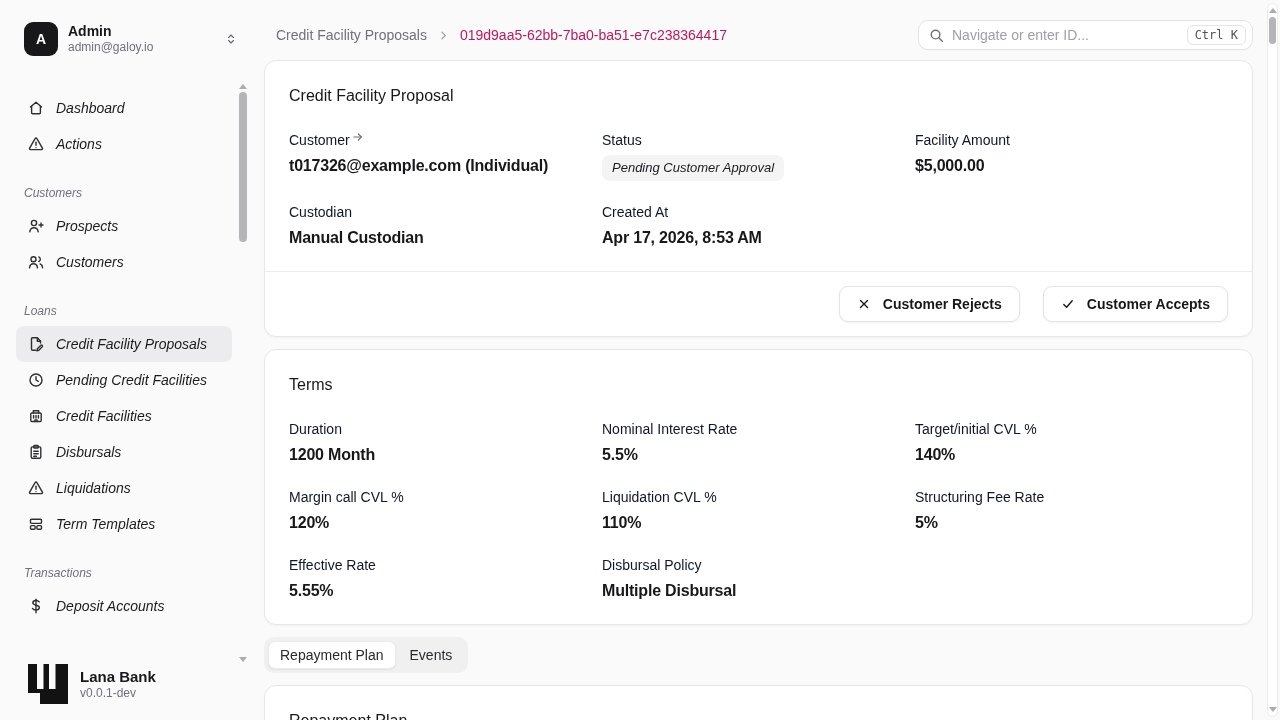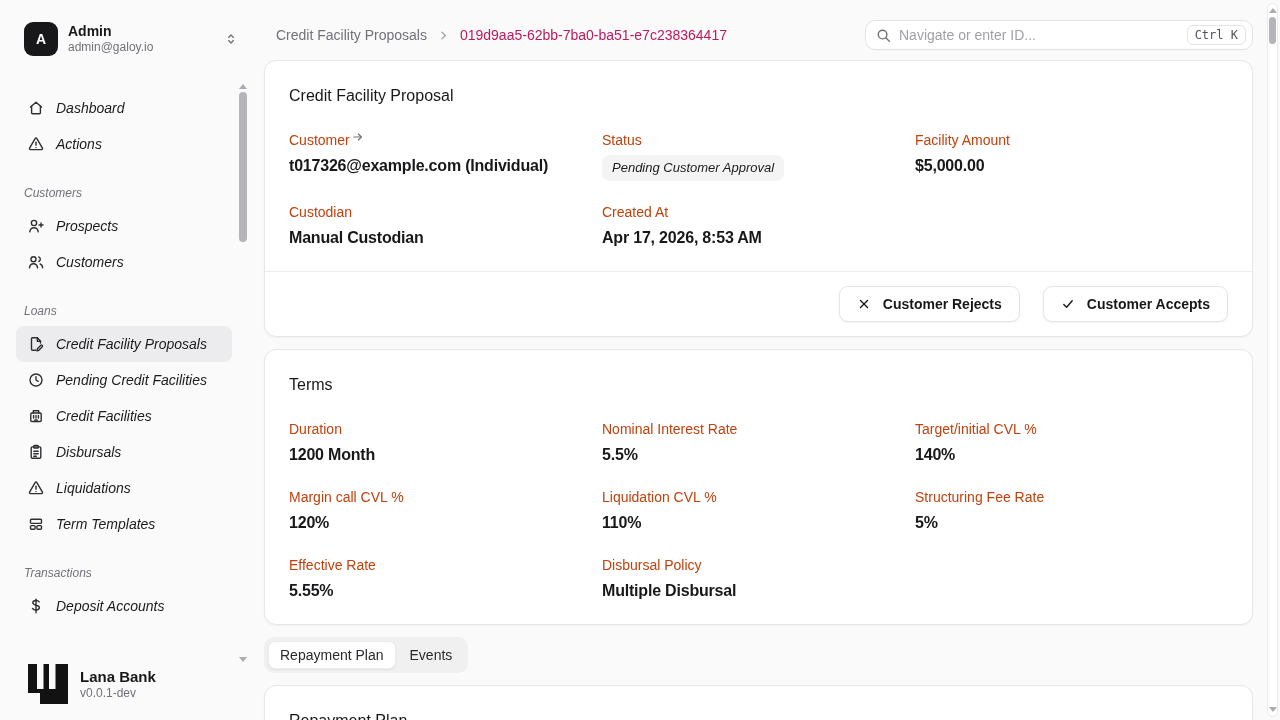--- a/index.html
+++ b/index.html
@@ -34,31 +34,31 @@
   .tri-down { width:0; height:0; border-left:4px solid transparent; border-right:4px solid transparent; border-top:5px solid #ababb0; margin:0 auto; position:absolute; bottom:0; left:0; right:0; }
 
   
   .main { position:absolute; left:256px; right:0; top:0; bottom:0; padding:20px 27px 0 8px; }
   .topbar { display:flex; align-items:center; justify-content:space-between; height:30px; margin-bottom:10px; }
   .breadcrumb { display:flex; align-items:center; gap:10px; padding-left:12px; font-size:14px; }
   .crumb-parent { color:#71717a; cursor:pointer; }
   .crumb-sep { color:#a1a1aa; display:flex; }
   .crumb-current { color:#be185d; }
 
-  .searchbox { width:388px; height:30px; background:#fff; border:1px solid #e4e4e7; border-radius:10px; display:flex; align-items:center; gap:8px; padding:0 6px 0 10px; box-shadow:0 1px 1px rgba(0,0,0,.02); }
+  .searchbox { width:335px; height:30px; background:#fff; border:1px solid #e4e4e7; border-radius:10px; display:flex; align-items:center; gap:8px; padding:0 6px 0 10px; box-shadow:0 1px 1px rgba(0,0,0,.02); }
   .searchbox .icn { color:#71717a; flex:none; }
   .searchbox input { flex:1; border:none; outline:none; background:transparent; font-family:"Liberation Sans",sans-serif; font-size:14px; color:#18181b; min-width:0; }
   .searchbox input::placeholder { color:#9f9fa8; }
   .kbd { font-family:"DejaVu Sans Mono", monospace; font-size:12px; color:#52525b; border:1px solid #e4e4e7; border-radius:6px; padding:2px 7px; background:#fff; white-space:nowrap; }
 
   .card { background:#fff; border:1px solid #e7e7ea; border-radius:12px; box-shadow:0 1px 2px rgba(0,0,0,.04); }
   .card-pad { padding:24px 24px 22px; }
   .card-title { font-size:16px; font-weight:400; line-height:22px; }
   .grid3 { display:grid; grid-template-columns:1fr 1fr 1fr; row-gap:22px; margin-top:24px; }
-  .f-label { font-size:14px; color:#c2410c; line-height:18px; margin-bottom:6px; display:flex; align-items:flex-start; gap:2px; }
+  .f-label { font-size:14px; color:#0f172a; line-height:18px; margin-bottom:6px; display:flex; align-items:flex-start; gap:2px; }
   .f-value { font-size:16px; font-weight:700; letter-spacing:-0.2px; line-height:22px; }
   .badge { display:inline-block; font-size:13px; font-weight:500; background:#f4f4f5; border-radius:8px; padding:5px 10px; color:#1c1c1f; letter-spacing:0; line-height:16px;font-style:italic; }
   .arrow-r { color:#71717a; display:flex; }
 
   .card-footer { border-top:1px solid #ececee; padding:14px 24px; display:flex; justify-content:flex-end; gap:23px; }
   .btn { display:inline-flex; align-items:center; gap:12px; height:36px; padding:0 17px; background:#fff; border:1px solid #e4e4e7; border-radius:9px; font-family:"Liberation Sans",sans-serif; font-size:14px; font-weight:700; color:#18181b; cursor:pointer; box-shadow:0 1px 2px rgba(0,0,0,.05); }
   .btn .icn { color:#18181b; }
 
   .mb12 { margin-bottom:12px; }
 

